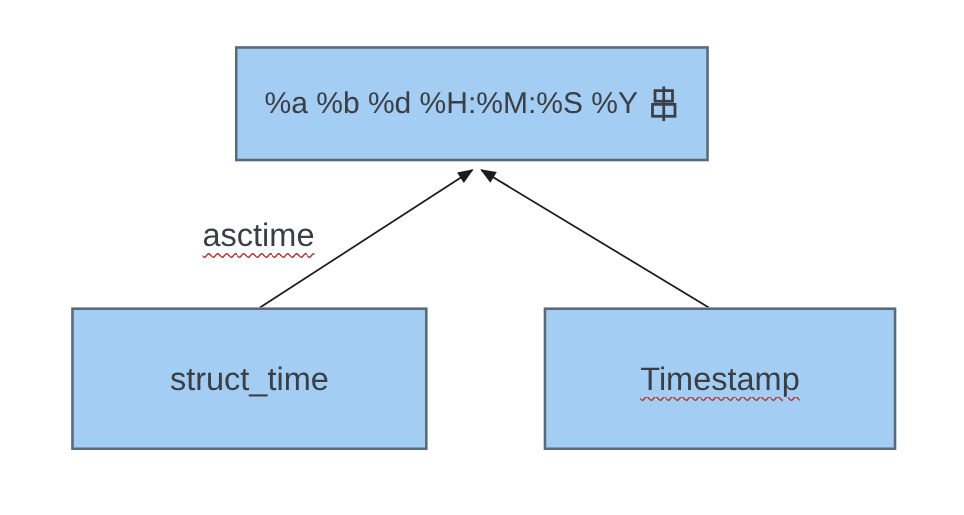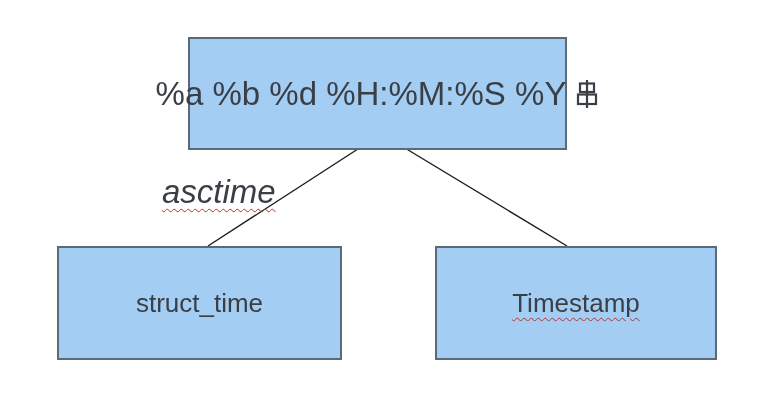--- a/index.html
+++ b/index.html
@@ -13,24 +13,24 @@
   }
   .arrows { position: absolute; left: 0; top: 0; width: 771px; height: 412px; }
   .node {
     position: absolute;
     background: #a3cdf3;
     border: 2px solid #5c6a77;
     box-sizing: border-box;
     display: flex; align-items: center; justify-content: center;
     white-space: nowrap;
   }
-  .node-format { left: 188px; top: 37px;  width: 379px; height: 113px;  font-size: 33px; }
+  .node-format { left: 188px; top: 37px;  width: 379px; height: 92px;  font-size: 24px; }
   .node-left   { left: 57px;  top: 246px; width: 285px; height: 114px; font-size: 26px; }
   .node-right  { left: 435px; top: 246px; width: 282px; height: 114px; font-size: 26px; }
-  .edge-label { position: absolute; font-size: 33px; white-space: nowrap; font-style: italic; }
+  .edge-label { position: absolute; font-size: 26px; white-space: nowrap; }
   .edge-label-asctime { left: 162px; top: 173px; }
   .edge-label-ctime   { left: 501px; top: 173px; }
   .misspell {
     text-decoration-line: underline;
     text-decoration-style: wavy;
     text-decoration-color: #b13434;
     text-decoration-thickness: 1px;
     text-underline-offset: 5px;
   }
   

